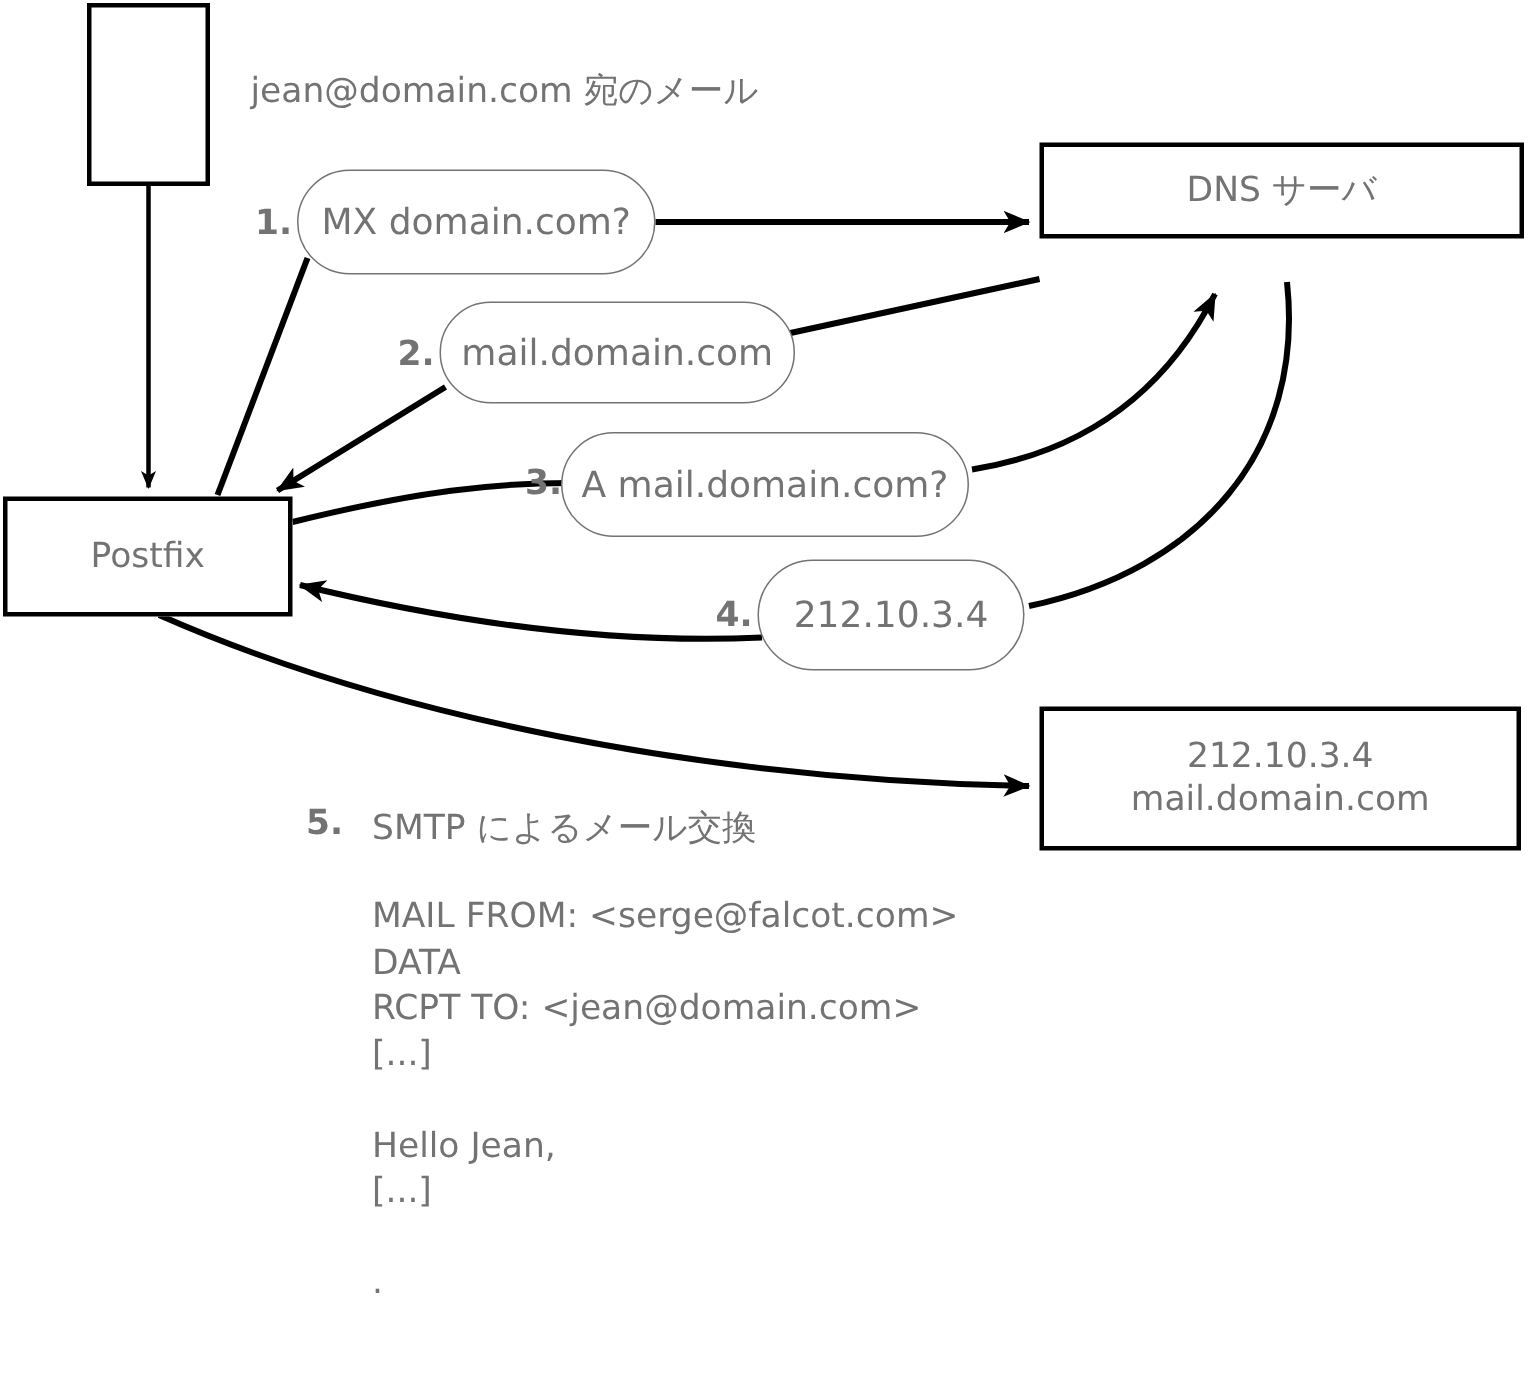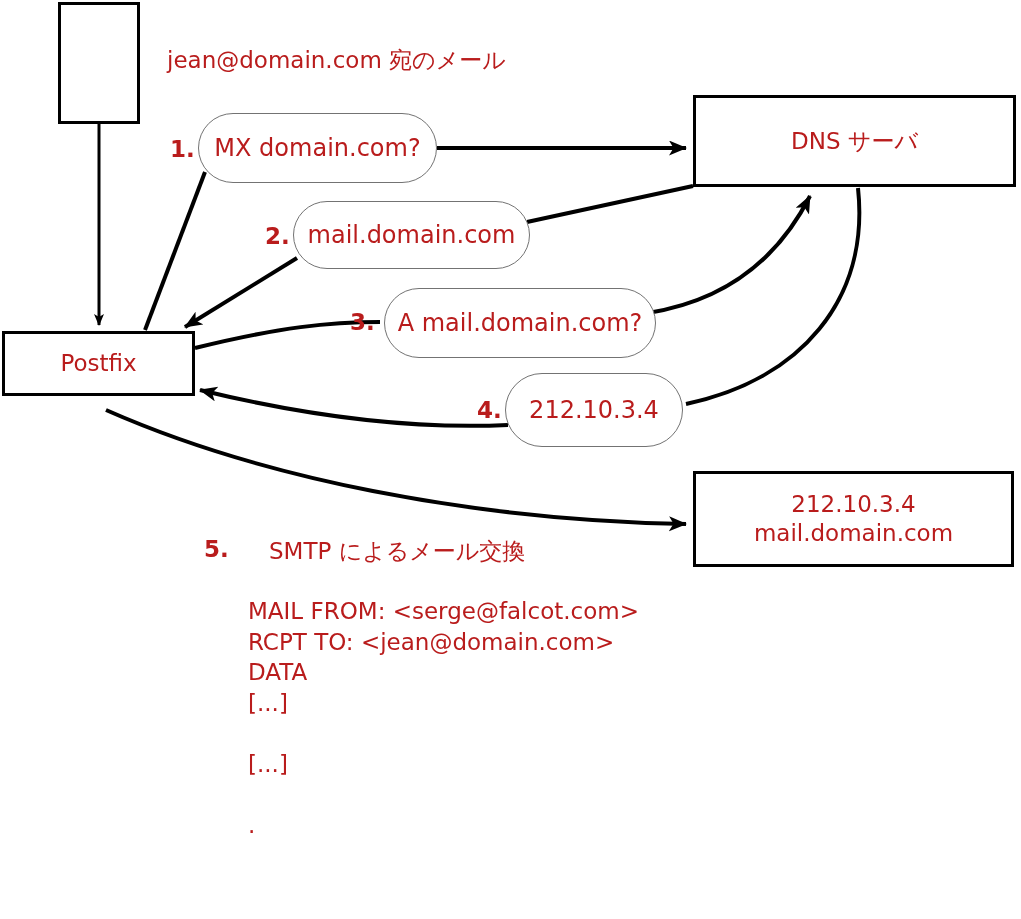--- a/index.html
+++ b/index.html
@@ -2,21 +2,21 @@
 <html><head>
 <meta charset="utf-8">
 <style>
   html,body{margin:0;padding:0;background:#ffffff;}
   #stage{
     position:relative;
     width:1021px;
     height:919px;
     background:#ffffff;
     font-family:"DejaVu Sans","Liberation Sans",sans-serif;
-    color:#b91c1c;
+    color:#737373;
     overflow:hidden;
   }
   #wires{position:absolute;left:0;top:0;width:1021px;height:919px;}
 
   .box{
     position:absolute;
     box-sizing:border-box;
     background:#ffffff;
     border:3px solid #000000;
     display:flex;
@@ -54,21 +54,20 @@
     font-size:23px;
     white-space:nowrap;
     z-index:3;
   }
 
   .smtpline{
     position:absolute;
     font-size:23px;
     white-space:nowrap;
     z-index:3;
-    margin-left:21px;
   }
 
   #smtpblock{
     position:absolute;
     left:248px;
     top:596px;
     z-index:3;
     font-size:23px;
     line-height:30.5px;
   }
@@ -107,60 +106,61 @@
 
     <path d="M106,410 C260,478 470,520 686,524" stroke="#000000" stroke-width="4" fill="none" marker-end="url(#ahFat)"></path>
   </svg>
 
   <div class="box" style="left:58px;top:2px;width:82px;height:122px;">
     <span class="line"></span>
   </div>
 
   <div class="caption" style="left:167px;top:45px;">jean@domain.com 宛のメール</div>
 
-  <div class="box" style="left:2px;top:331px;width:193px;height:65px;">
+  <div class="box" style="left:2px;top:331px;width:193px;height:80px;">
     <span class="line">Postfix</span>
   </div>
 
-  <div class="box" style="left:693px;top:95px;width:323px;height:92px;">
+  <div class="box" style="left:693px;top:95px;width:323px;height:64px;">
     <span class="line">DNS サーバ</span>
   </div>
 
   <div class="box" style="left:693px;top:471px;width:321px;height:96px;">
     <span class="line">212.10.3.4</span>
     <span class="line">mail.domain.com</span>
   </div>
 
   <div class="steplab" style="left:170px;top:136px;">1.</div>
   <div class="bubble" style="left:198px;top:113px;width:239px;height:70px;">
     <span>MX domain.com?</span>
   </div>
 
   <div class="steplab" style="left:265px;top:223px;">2.</div>
   <div class="bubble" style="left:293px;top:201px;width:237px;height:68px;">
     <span>mail.domain.com</span>
   </div>
 
   <div class="steplab" style="left:350px;top:309px;">3.</div>
-  <div class="bubble" style="left:384px;top:288px;width:272px;height:70px;">
+  <div class="bubble" style="left:374px;top:288px;width:272px;height:70px;">
     <span>A mail.domain.com?</span>
   </div>
 
   <div class="steplab" style="left:477px;top:397px;">4.</div>
   <div class="bubble" style="left:505px;top:373px;width:178px;height:74px;">
     <span>212.10.3.4</span>
   </div>
 
   <div class="steplab" style="left:204px;top:536px;">5.</div>
   <div class="smtpline" style="left:248px;top:536px;">SMTP によるメール交換</div>
 
   <div id="smtpblock">
     <div>MAIL FROM: &lt;serge@falcot.com&gt;</div>
+    <div>DATA</div>
     <div>RCPT TO: &lt;jean@domain.com&gt;</div>
-    <div>DATA</div>
     <div>[...]</div>
     <div class="blank"></div>
+    <div>Hello Jean,</div>
     <div>[...]</div>
     <div class="blank"></div>
     <div>.</div>
   </div>
 
 </div>
 
 </body></html>

